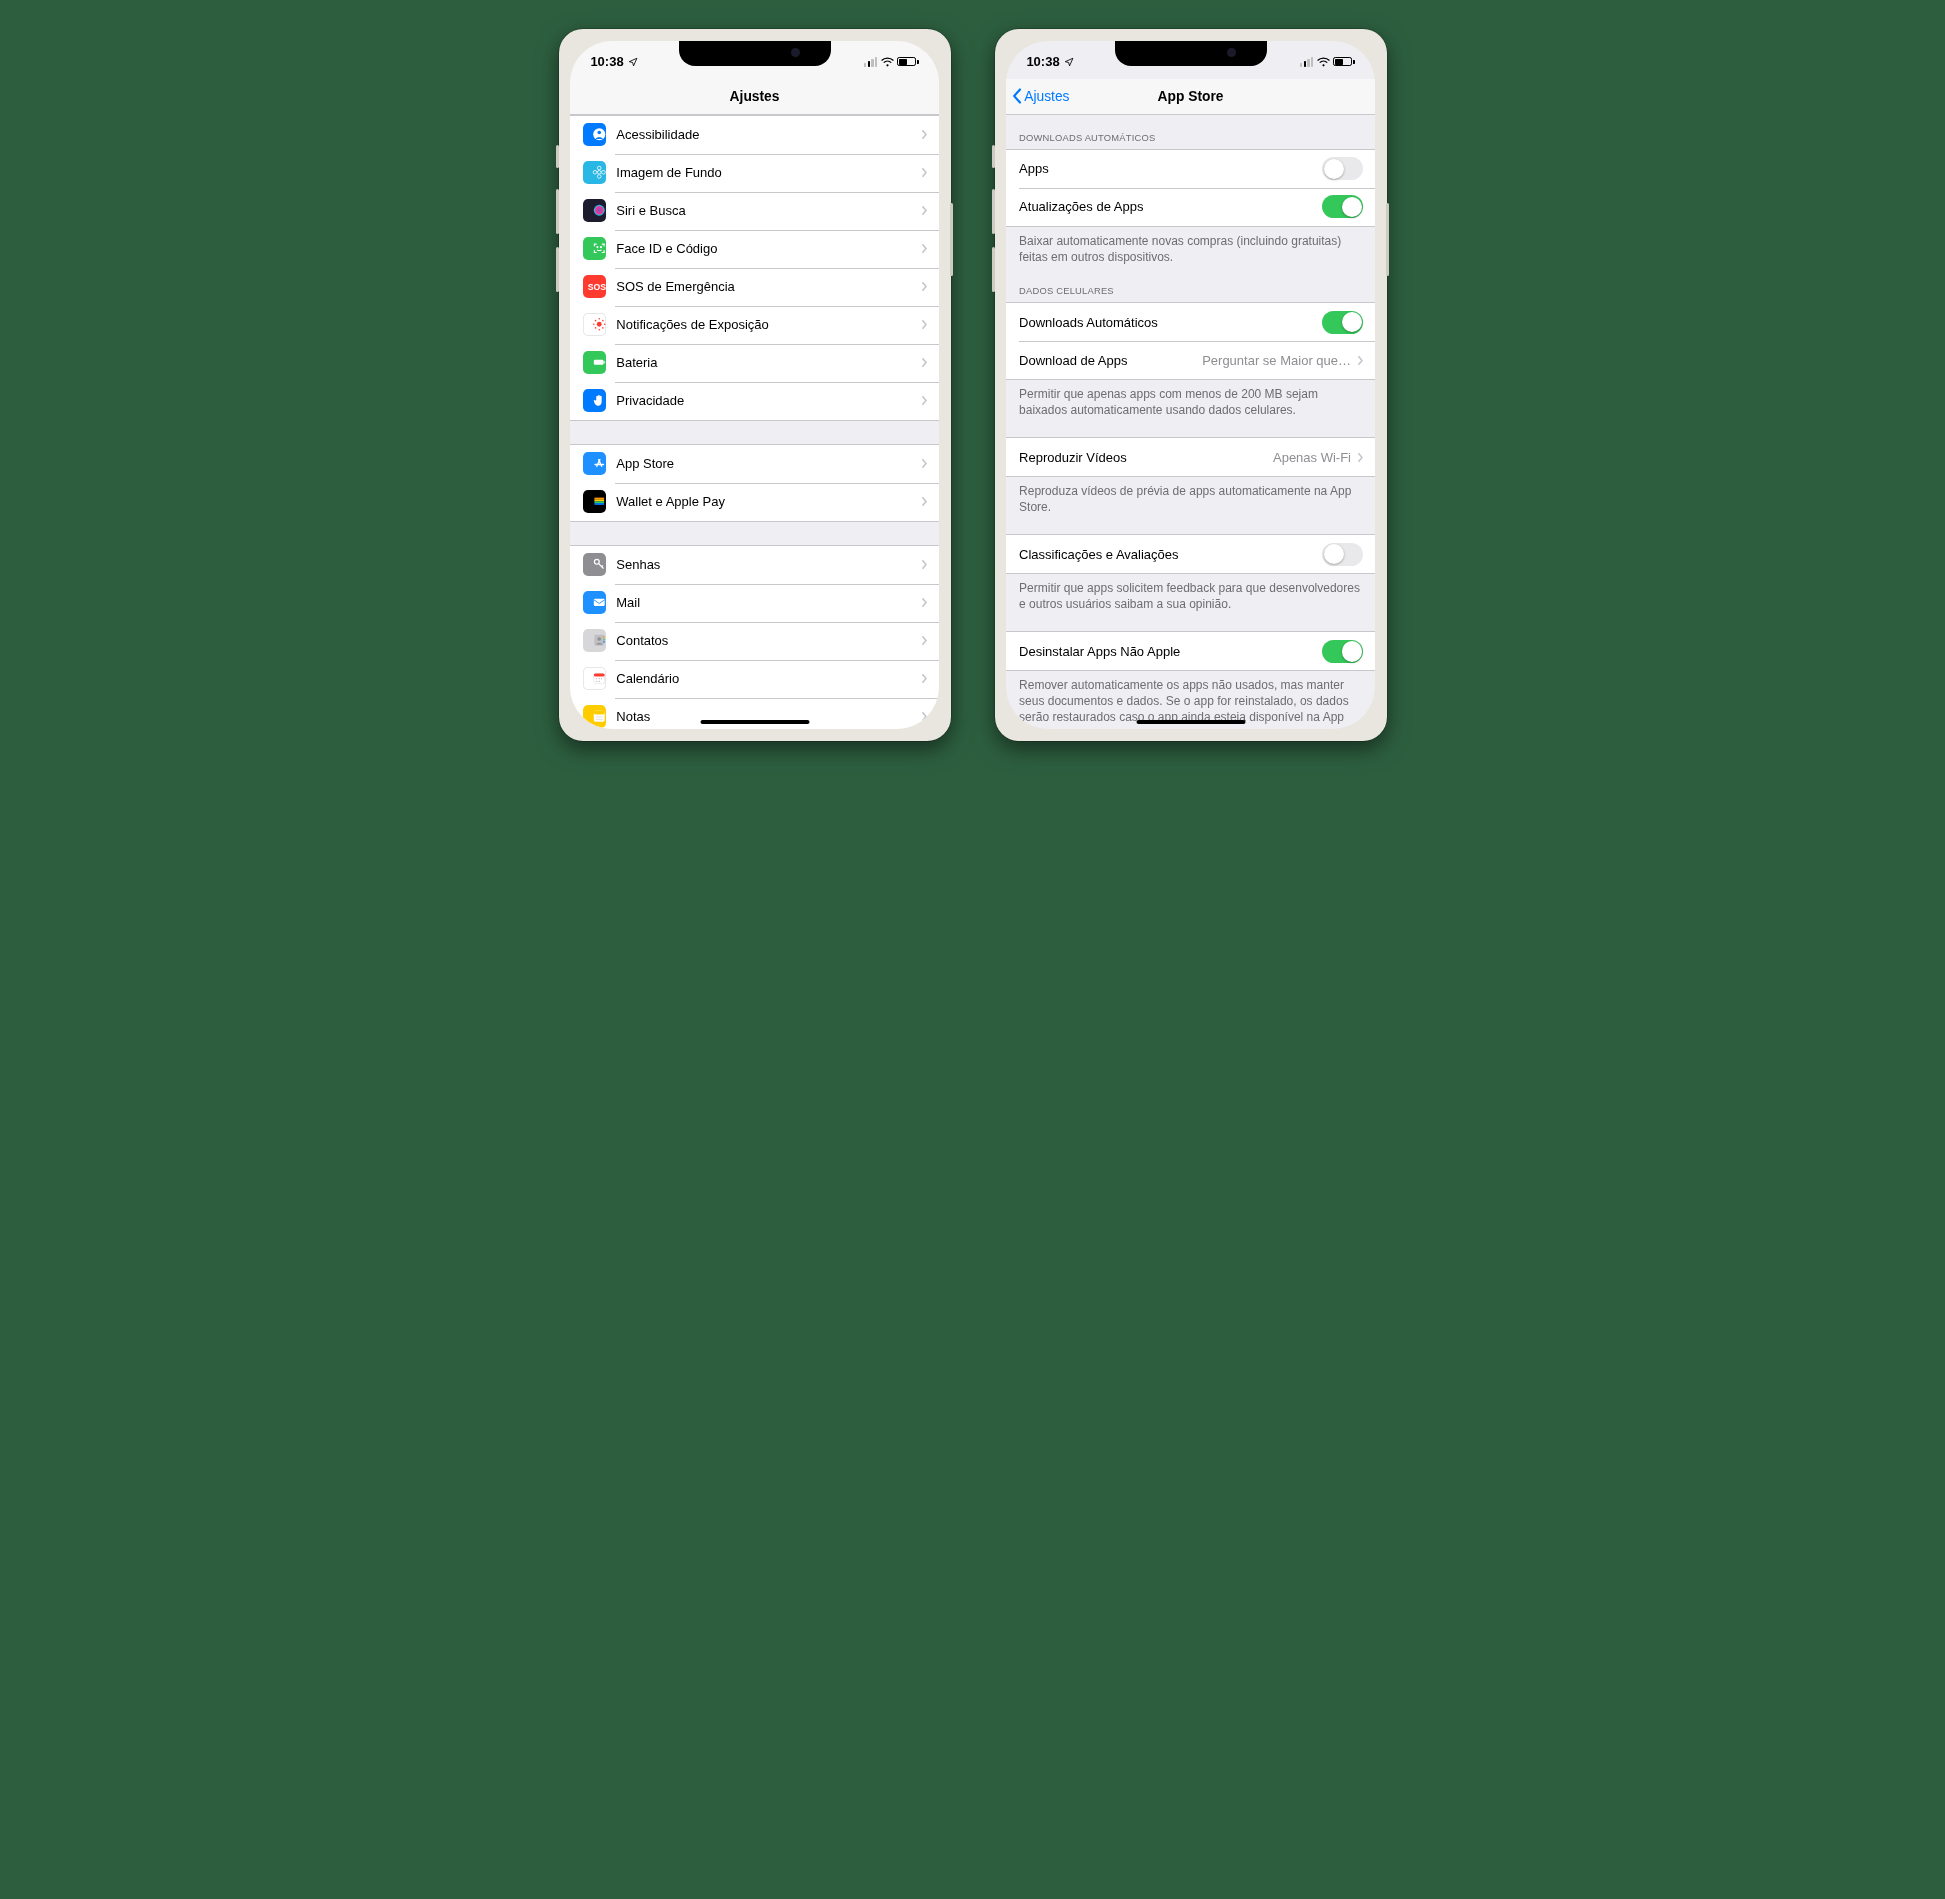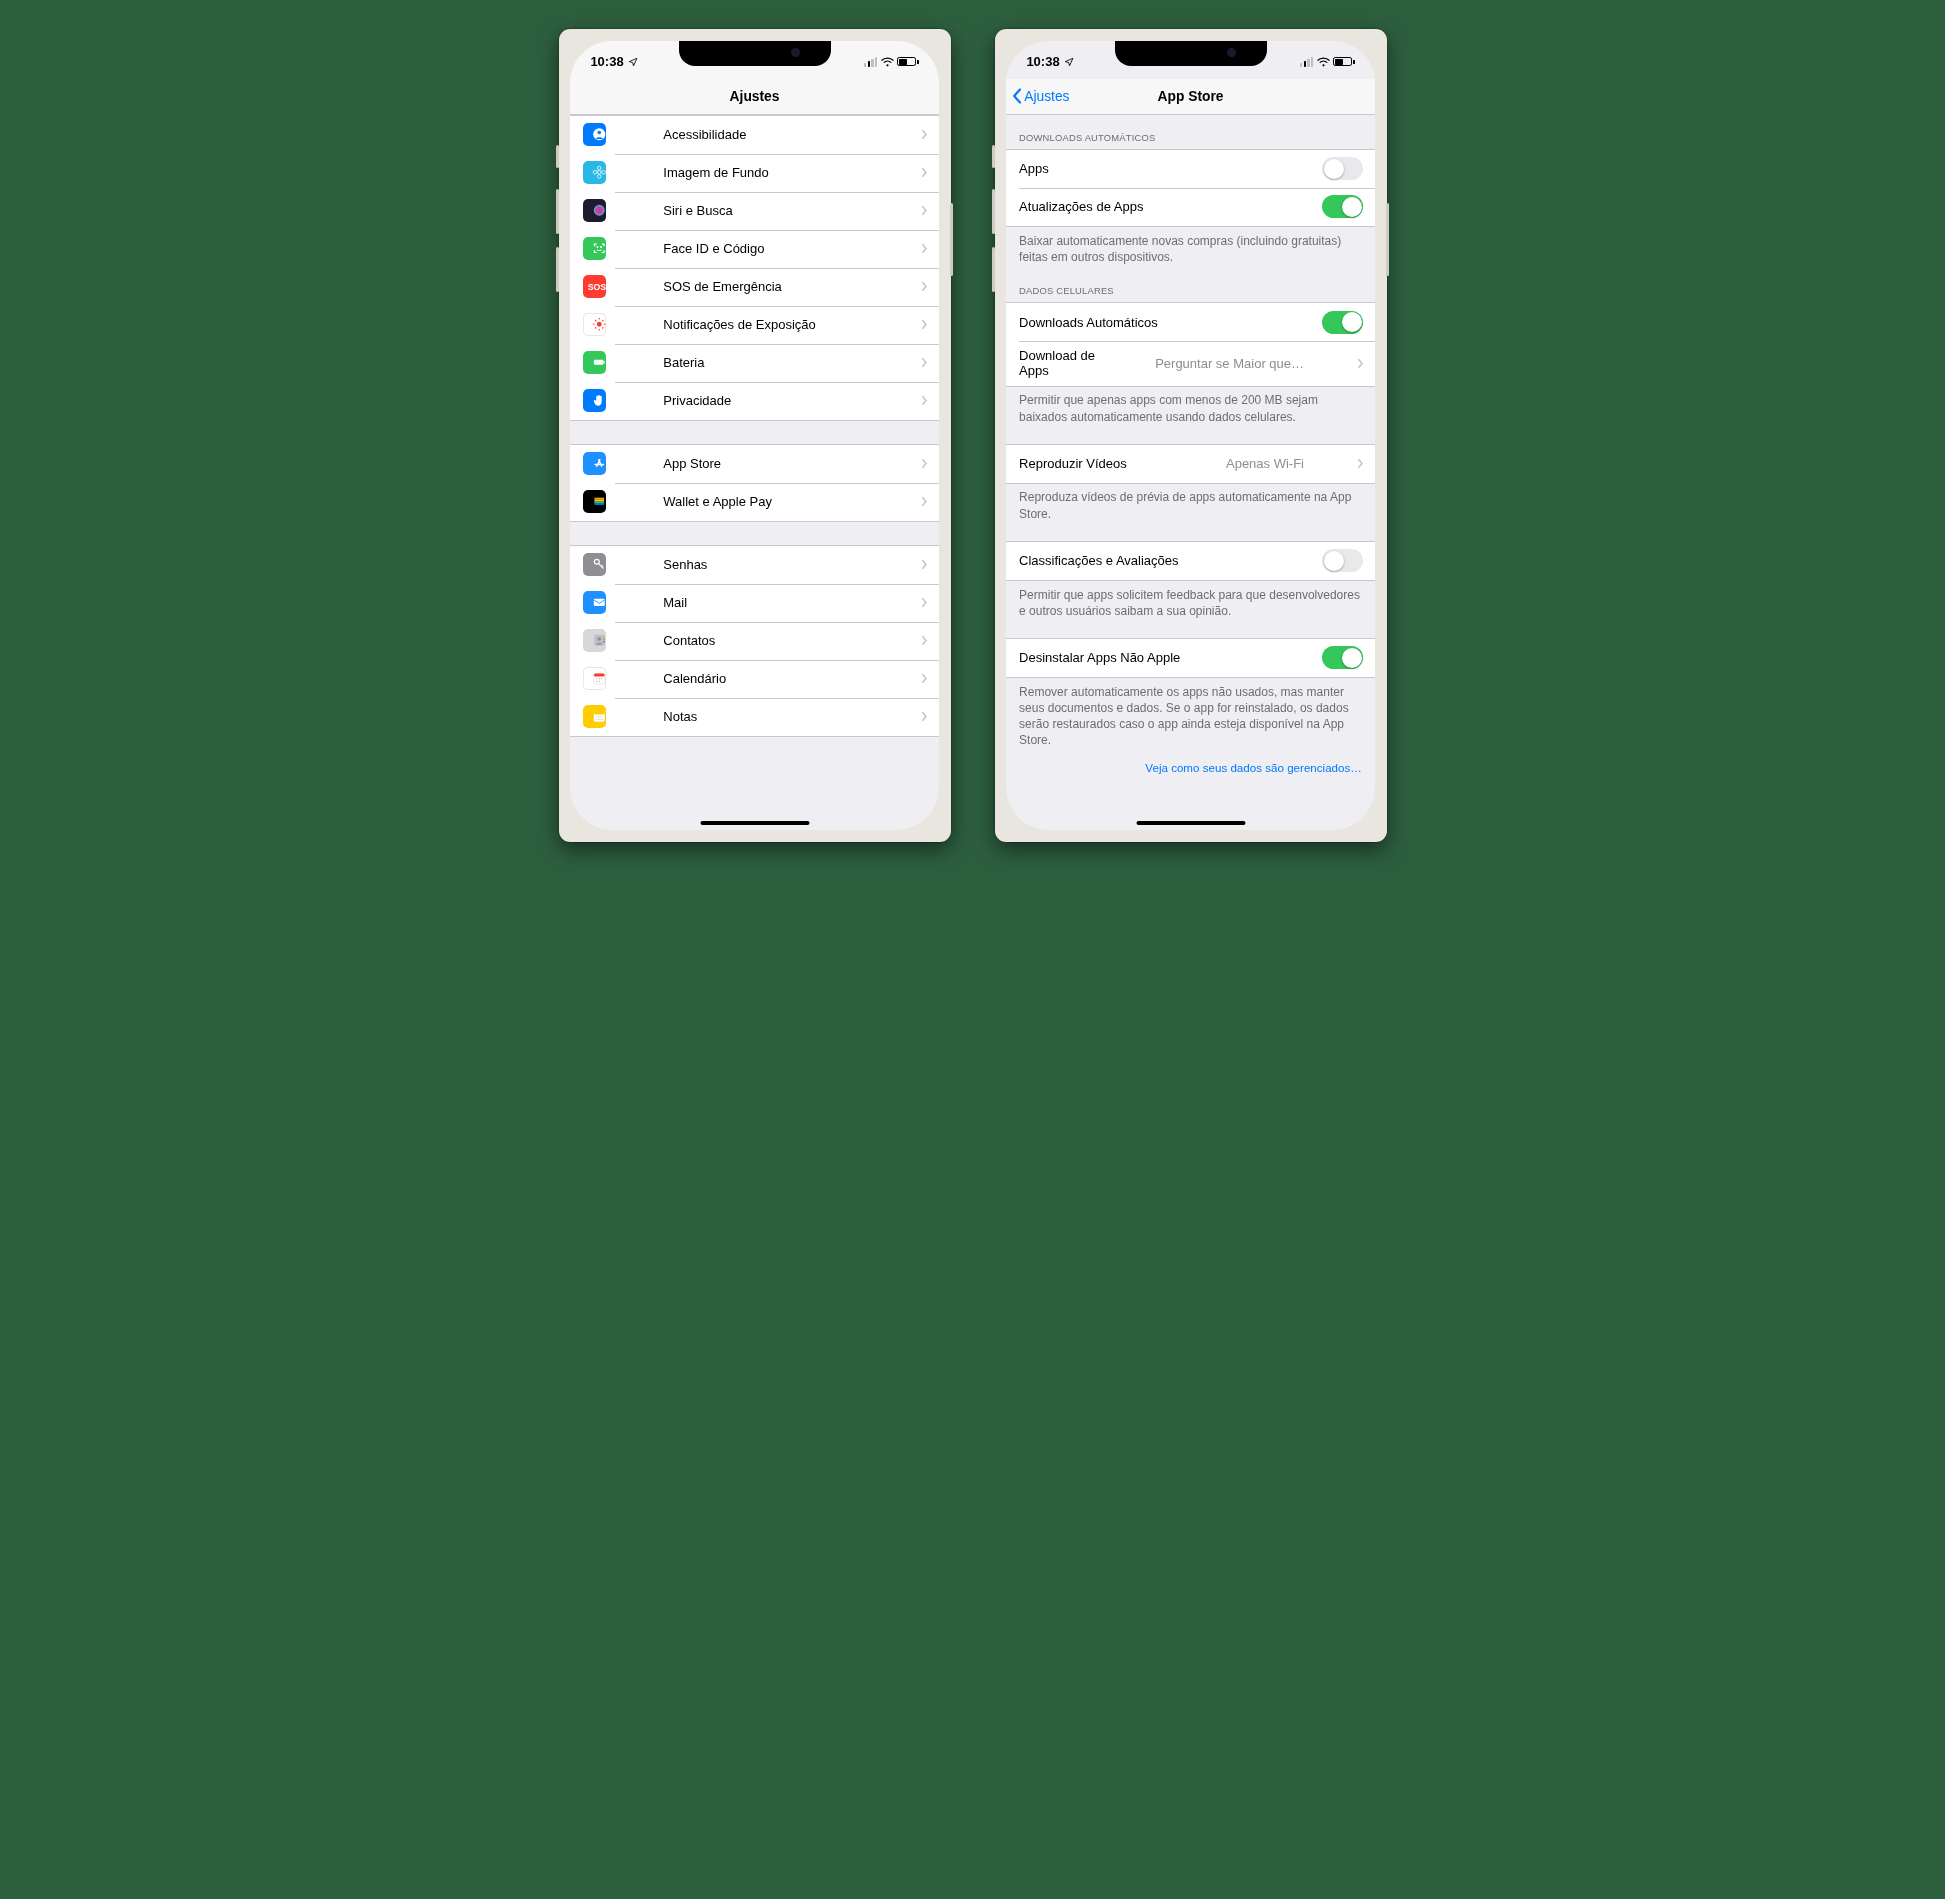--- a/index.html
+++ b/index.html
@@ -8,23 +8,23 @@
     font-family: -apple-system, "Helvetica Neue", Helvetica, Arial, sans-serif;
     display: flex;
     gap: 44px;
     justify-content: center;
     align-items: flex-start;
     padding: 29px 22px;
     min-height: 100vh;
   }
   .phone {
     width: 392px;
-    height: 813px;
+    height: 712px;
     background: #e8e6de;
-    border-radius: 11px;
+    border-radius: 24px;
     padding: 11.6px;
     box-shadow: 0 0 0 0.7px rgba(0,0,0,.25), 0 7.3px 22px rgba(0,0,0,.5);
     position: relative;
   }
   .screen {
     width: 100%;
     height: 100%;
     background: #efeef3;
     border-radius: 42px;
     overflow: hidden;
@@ -124,21 +124,20 @@
     padding: 5.8px 13px 2.9px;
     line-height:1.35;
   }
   .cell-list{background:#fff;border-top:0.7px solid #c8c7cc;border-bottom:0.7px solid #c8c7cc}
   .cell{
     display:flex;
     align-items:center;
     min-height:38px;
     padding: 7.3px 11.6px 7.3px 13px;
     position:relative;
-    gap:47px;
   }
   .cell + .cell::before{
     content:"";
     position:absolute;
     top:0;left:45px;right:0;
     height:0.7px;
     background:#c8c7cc;
   }
   .cell.no-icon + .cell.no-icon::before{left:13px}
   .app-ico{

